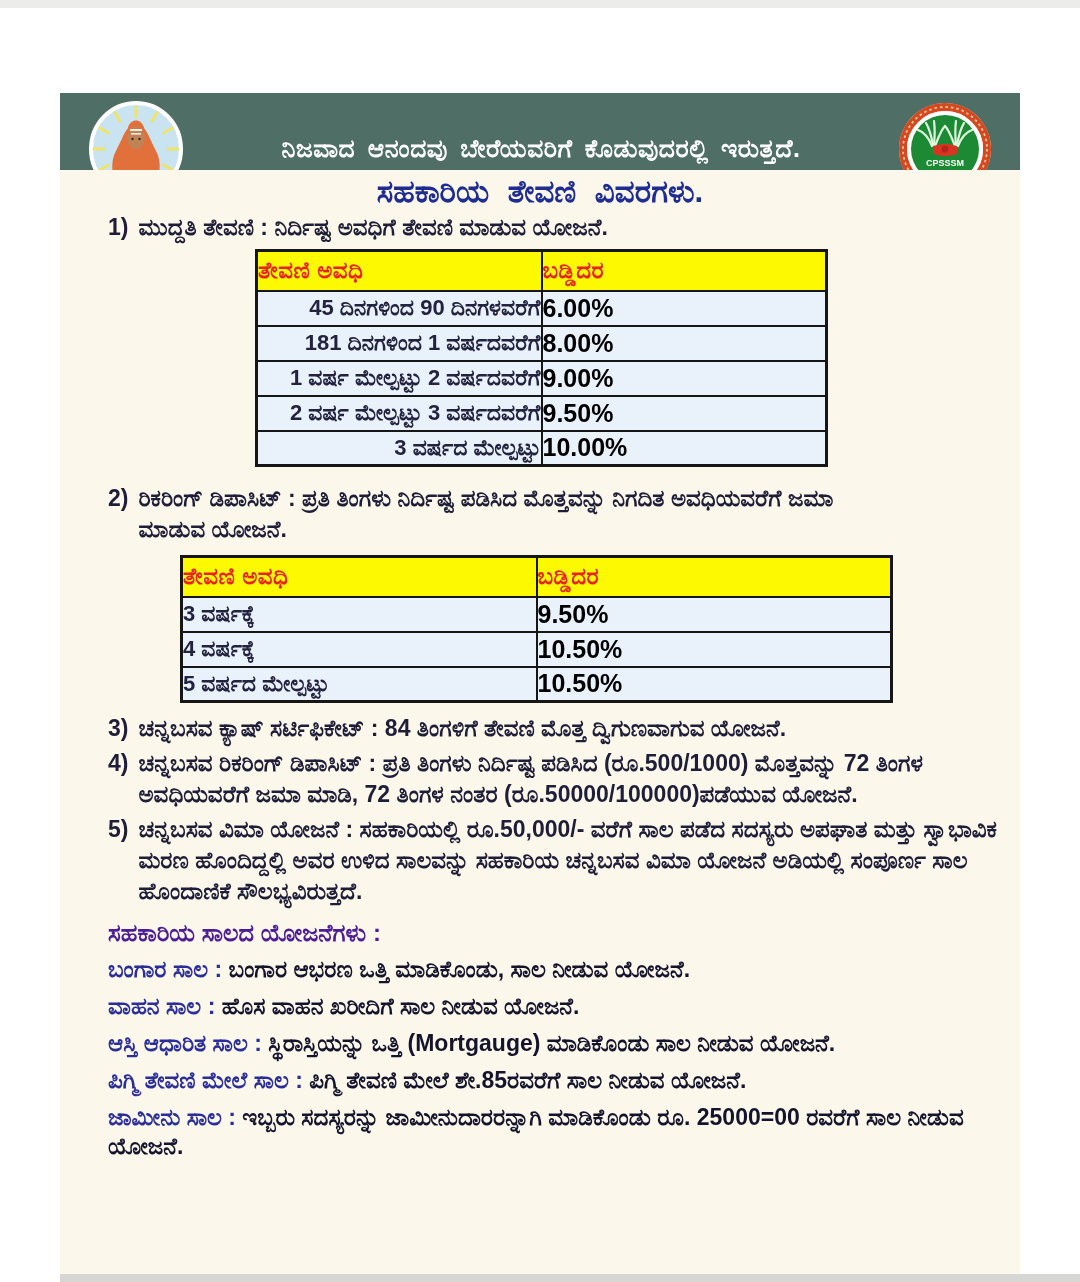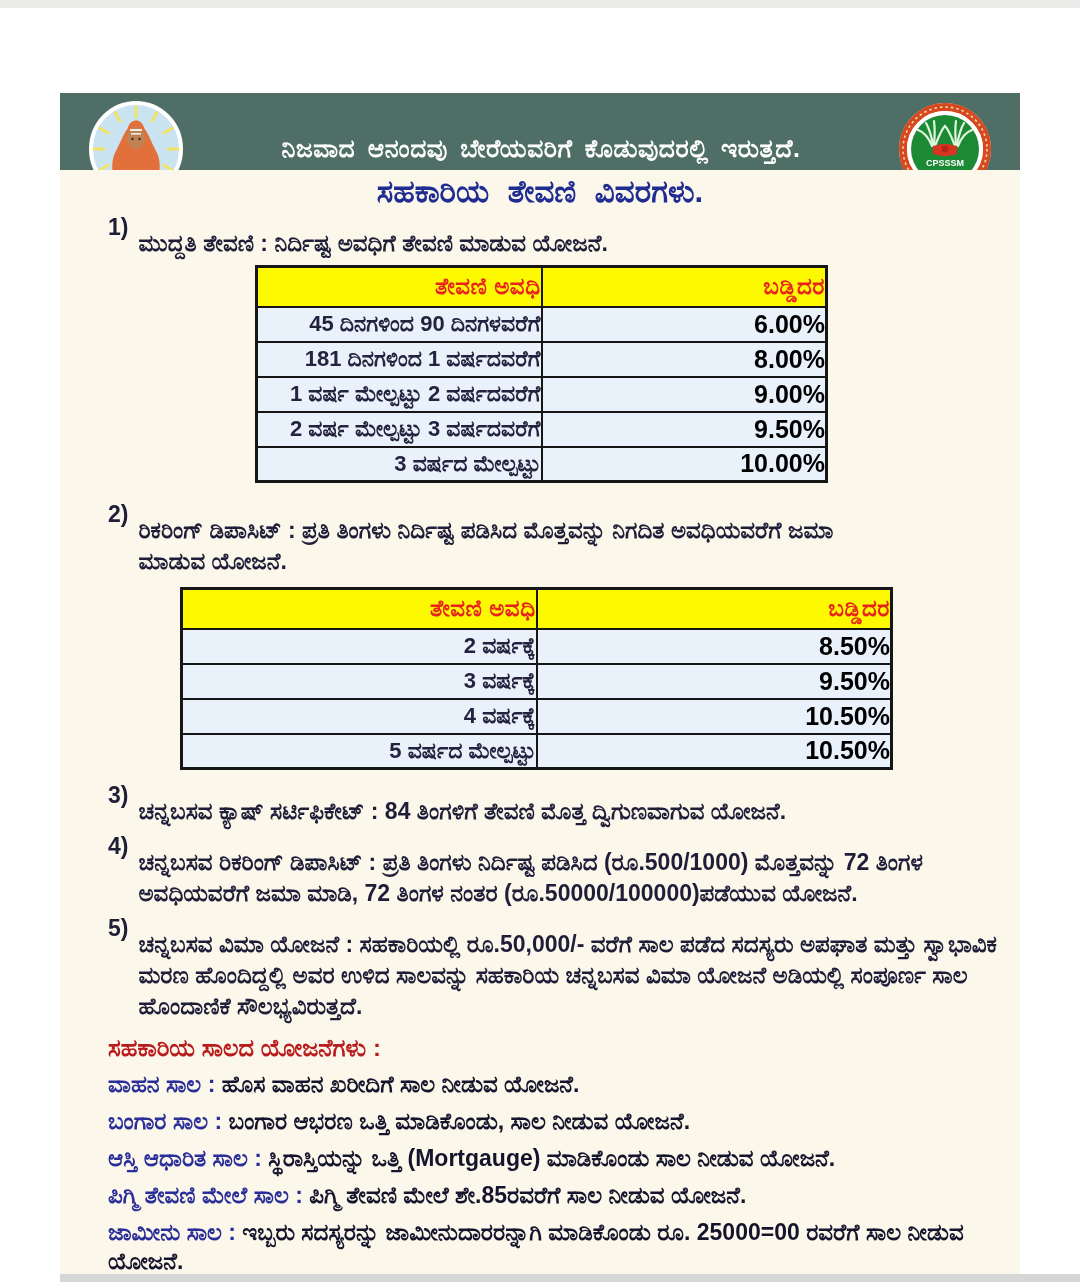--- a/index.html
+++ b/index.html
@@ -18,43 +18,43 @@
 
   .sheet { position:absolute; left:60px; top:170px; width:960px; height:1104px;
     background:#fcf7eb; overflow:hidden; }
 
   .page-title { margin-top:4px; text-align:center; font-size:31px; font-weight:bold;
     color:#1f2d92; word-spacing:10px; }
 
   .item { display:flex; gap:10px; margin-left:48px; font-size:23px; font-weight:bold;
     color:#1e1e38; line-height:31px; }
   .item .inum { flex:0 0 auto; }
-  .item .itext { max-width:870px;margin-top:16px; }
+  .item .itext { max-width:870px; }
   .itext.narrow { max-width:760px; }
   #item-1 { margin-top:2px; }
   #item-2 { margin-top:16px; }
   #item-3 { margin-top:10px; }
   #item-4 { margin-top:4px; }
   #item-5 { margin-top:4px; }
 
   table { border-collapse:collapse; table-layout:fixed; }
   .tbl { border:3px solid #161616; }
-  .tbl td, .tbl th { border:2px solid #161616; height:35px; text-align:right;
+  .tbl td, .tbl th { border:2px solid #161616; height:35px; text-align:left;
     font-weight:bold; }
   .tbl th { height:40px; background:#fdf900; color:#e8231d; font-size:23px; letter-spacing:.5px; }
   .tbl td { background:#e9f1fa; }
   td.per { color:#23233f; font-size:22px; }
   td.pct { color:#000000; font-size:25px; font-family:"Liberation Sans","DejaVu Sans",sans-serif;margin-left:16px; }
   #deposit-table { margin:6px 0 0 195px; width:570px; }
   #deposit-table col { width:285px; }
   #deposit-table td.per { text-align:right; padding-left:14px; }
   #recurring-table { margin:10px 0 0 120px; width:710px; }
   #recurring-table col { width:355px; }
 
-  .loans-heading { margin:12px 0 0 48px; font-size:24px; font-weight:bold; color:#b91c1c; }
+  .loans-heading { margin:12px 0 0 48px; font-size:24px; font-weight:bold; color:#4c1d95; }
   .loan-item { margin:8px 0 0 48px; max-width:905px; font-size:23px; font-weight:bold;
     line-height:29px; color:#14142c; }
   .loan-item .llabel { color:#2a2e99; }
 </style>
 </head>
 <body>
 
 <div class="top-strip"></div>
 
 <div class="header-bar">
@@ -159,24 +159,20 @@
     <colgroup>
         <col>
         <col>
       </colgroup>
     <tbody>
         <tr>
       <th>ತೇವಣಿ ಅವಧಿ</th>
       <th>ಬಡ್ಡಿದರ</th>
     </tr>
     <tr>
-      <td class="per">2 ವರ್ಷಕ್ಕೆ</td>
-      <td class="pct">8.50%</td>
-    </tr>
-    <tr>
       <td class="per">3 ವರ್ಷಕ್ಕೆ</td>
       <td class="pct">9.50%</td>
     </tr>
     <tr>
       <td class="per">4 ವರ್ಷಕ್ಕೆ</td>
       <td class="pct">10.50%</td>
     </tr>
     <tr>
       <td class="per">5 ವರ್ಷದ ಮೇಲ್ಪಟ್ಟು</td>
       <td class="pct">10.50%</td>
@@ -195,28 +191,28 @@
   </div>
 
   <div class="item" id="item-5">
     <span class="inum">5)</span>
     <div class="itext">ಚನ್ನಬಸವ ವಿಮಾ ಯೋಜನೆ : ಸಹಕಾರಿಯಲ್ಲಿ ರೂ.50,000/- ವರೆಗೆ ಸಾಲ ಪಡೆದ ಸದಸ್ಯರು ಅಪಘಾತ ಮತ್ತು ಸ್ವಾಭಾವಿಕ ಮರಣ ಹೊಂದಿದ್ದಲ್ಲಿ ಅವರ ಉಳಿದ ಸಾಲವನ್ನು ಸಹಕಾರಿಯ ಚನ್ನಬಸವ ವಿಮಾ ಯೋಜನೆ ಅಡಿಯಲ್ಲಿ ಸಂಪೂರ್ಣ ಸಾಲ ಹೊಂದಾಣಿಕೆ ಸೌಲಭ್ಯವಿರುತ್ತದೆ.</div>
   </div>
 
   <div class="loans-heading">ಸಹಕಾರಿಯ ಸಾಲದ ಯೋಜನೆಗಳು :</div>
 
   <div class="loan-item">
+    <span class="llabel">ಬಂಗಾರ ಸಾಲ :</span>
+    <span class="lbody">ಬಂಗಾರ ಆಭರಣ ಒತ್ತಿ ಮಾಡಿಕೊಂಡು, ಸಾಲ ನೀಡುವ ಯೋಜನೆ.</span>
+  </div>
+  <div class="loan-item">
     <span class="llabel">ವಾಹನ ಸಾಲ :</span>
     <span class="lbody">ಹೊಸ ವಾಹನ ಖರೀದಿಗೆ ಸಾಲ ನೀಡುವ ಯೋಜನೆ.</span>
   </div>
   <div class="loan-item">
-    <span class="llabel">ಬಂಗಾರ ಸಾಲ :</span>
-    <span class="lbody">ಬಂಗಾರ ಆಭರಣ ಒತ್ತಿ ಮಾಡಿಕೊಂಡು, ಸಾಲ ನೀಡುವ ಯೋಜನೆ.</span>
-  </div>
-  <div class="loan-item">
     <span class="llabel">ಆಸ್ತಿ ಆಧಾರಿತ ಸಾಲ :</span>
     <span class="lbody">ಸ್ಥಿರಾಸ್ತಿಯನ್ನು ಒತ್ತಿ (Mortgauge) ಮಾಡಿಕೊಂಡು ಸಾಲ ನೀಡುವ ಯೋಜನೆ.</span>
   </div>
   <div class="loan-item">
     <span class="llabel">ಪಿಗ್ಮಿ ತೇವಣಿ ಮೇಲೆ ಸಾಲ :</span>
     <span class="lbody">ಪಿಗ್ಮಿ ತೇವಣಿ ಮೇಲೆ ಶೇ.85ರವರೆಗೆ ಸಾಲ ನೀಡುವ ಯೋಜನೆ.</span>
   </div>
   <div class="loan-item">
     <span class="llabel">ಜಾಮೀನು ಸಾಲ :</span>
     <span class="lbody">ಇಬ್ಬರು ಸದಸ್ಯರನ್ನು ಜಾಮೀನುದಾರರನ್ನಾಗಿ ಮಾಡಿಕೊಂಡು ರೂ. 25000=00 ರವರೆಗೆ ಸಾಲ ನೀಡುವ ಯೋಜನೆ.</span>

